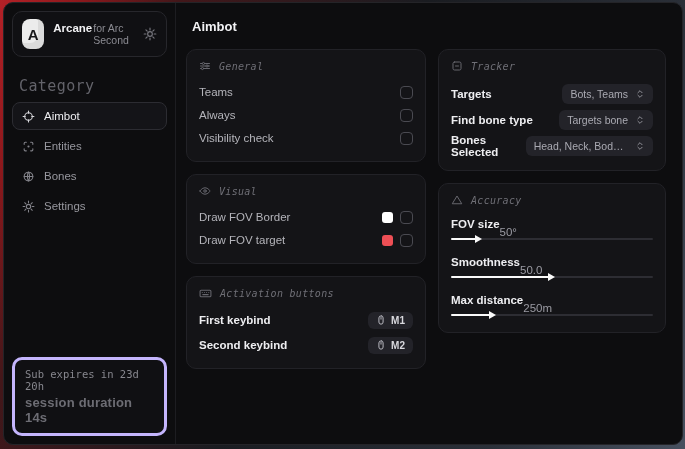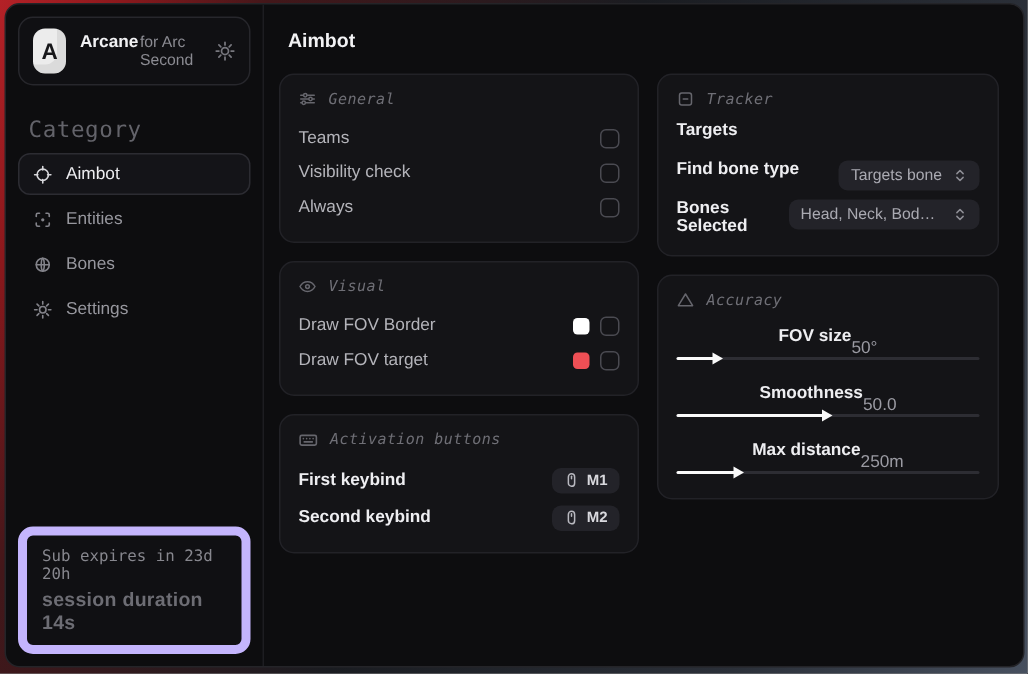--- a/index.html
+++ b/index.html
@@ -35,21 +35,21 @@
   }
   .menu { display:flex; flex-direction:column; gap:2px; padding:0 8px; }
   .menu-item {
     height:28px; border-radius:8px; padding:0 9px; display:flex; align-items:center; gap:9px;
     font-size:11.5px; color:#97979e; border:1px solid transparent; cursor:pointer;
   }
   .menu-item .mi-icon { display:flex; color:#83838a; }
   .menu-item.active { background:#141418; border-color:#2c2c32; color:#ededf0; }
   .menu-item.active .mi-icon { color:#d8d8dc; }
   .sub-card {
-    margin:8px; margin-top:auto; border:6px solid #c4b5fd; border-radius:10px;
+    margin:8px; margin-top:auto; border:3px solid #c4b5fd; border-radius:10px;
     background:#101013; padding:8px 10px; display:flex; flex-direction:column; gap:3px;
   }
   .sub-line1 { font-family:"DejaVu Sans Mono",monospace; font-size:10.5px; color:#87878e; }
   .sub-line2 { font-size:13px; font-weight:bold; color:#6d6d74; letter-spacing:.2px; }
   
   .main { flex:1; padding:12px 8px 12px 10px; display:flex; flex-direction:column; }
   .page-title { font-size:13px; font-weight:bold; color:#f3f3f5; margin:4px 0 15px 6px; }
   .cols { display:flex; gap:12px; align-items:flex-start; }
   .col-left { width:240px; display:flex; flex-direction:column; gap:12px; }
   .col-right { width:228px; display:flex; flex-direction:column; gap:12px; }
@@ -72,25 +72,25 @@
   .key-chip {
     display:flex; align-items:center; gap:5px; background:#232329; border-radius:6px;
     padding:3px 8px; font-size:10px; font-weight:bold; color:#d9d9de; cursor:pointer;
   }
   .key-chip .kc-icon { display:flex; color:#b9b9c0; }
   .dropdown {
     display:flex; align-items:center; gap:7px; background:#232329; border-radius:6px;
     padding:4px 8px; font-size:10.5px; color:#aaaab2; cursor:pointer; white-space:nowrap;
   }
   .dropdown .dd-icon { display:flex; color:#8e8e96; }
-  .trk-row { display:flex; align-items:flex-start; justify-content:space-between; height:25px; }
+  .trk-row { display:flex; align-items:center; justify-content:space-between; height:25px; }
   
   .acc-row { display:flex; flex-direction:column; margin-bottom:9px; }
   .acc-row:last-child { margin-bottom:0; }
-  .acc-top { display:flex; align-items:center; justify-content:center; height:17px; }
+  .acc-top { display:flex; align-items:center; justify-content:flex-start; height:17px; }
   .acc-val { font-size:11.5px; color:#9b9ba3;margin-top:16px; }
   .slider { position:relative; height:10px; display:flex; align-items:center; cursor:pointer; margin-top:2px; }
   .track { width:100%; height:2px; background:#2d2d33; border-radius:2px; }
   .fill { position:absolute; left:0; top:4px; height:2px; background:#fafafa; border-radius:2px; }
   .thumb {
     position:absolute; top:1px; width:0; height:0; margin-left:-2px;
     border-left:7px solid #fafafa; border-top:4px solid transparent; border-bottom:4px solid transparent;
   }
   svg { display:block; }
 </style>
@@ -180,25 +180,25 @@
               </svg>
             </span>
             <span>General</span>
           </div>
           <div class="rows">
             <div class="row">
               <span class="lbl">Teams</span>
               <span class="checkbox"></span>
             </div>
             <div class="row">
+              <span class="lbl">Always</span>
+              <span class="checkbox"></span>
+            </div>
+            <div class="row">
               <span class="lbl">Visibility check</span>
-              <span class="checkbox"></span>
-            </div>
-            <div class="row">
-              <span class="lbl">Always</span>
               <span class="checkbox"></span>
             </div>
           </div>
         </div>
 
         <div class="card">
           <div class="card-head">
             <span class="ch-icon">
               <svg width="12" height="12" viewBox="0 0 24 24" fill="none" stroke="currentColor" stroke-width="2" stroke-linecap="round">
                 <path d="M2 12s3.5-6.5 10-6.5S22 12 22 12s-3.5 6.5-10 6.5S2 12 2 12z"></path>
@@ -272,20 +272,28 @@
               <svg width="12" height="12" viewBox="0 0 24 24" fill="none" stroke="currentColor" stroke-width="2" stroke-linecap="round">
                 <rect x="4" y="4" width="16" height="16" rx="3"></rect>
                   <path d="M9 12h6"></path>
               </svg>
             </span>
             <span>Tracker</span>
           </div>
           <div class="rows">
             <div class="trk-row">
               <span class="lbl-strong">Targets</span>
+              <span class="dropdown">
+                <span>Bots, Teams</span>
+                <span class="dd-icon">
+                  <svg width="10" height="10" viewBox="0 0 24 24" fill="none" stroke="currentColor" stroke-width="2.4" stroke-linecap="round" stroke-linejoin="round">
+                    <path d="M7 9l5-5 5 5M7 15l5 5 5-5"></path>
+                  </svg>
+                </span>
+              </span>
             </div>
             <div class="trk-row">
               <span class="lbl-strong">Find bone type</span>
               <span class="dropdown">
                 <span>Targets bone</span>
                 <span class="dd-icon">
                   <svg width="10" height="10" viewBox="0 0 24 24" fill="none" stroke="currentColor" stroke-width="2.4" stroke-linecap="round" stroke-linejoin="round">
                     <path d="M7 9l5-5 5 5M7 15l5 5 5-5"></path>
                   </svg>
                 </span>

